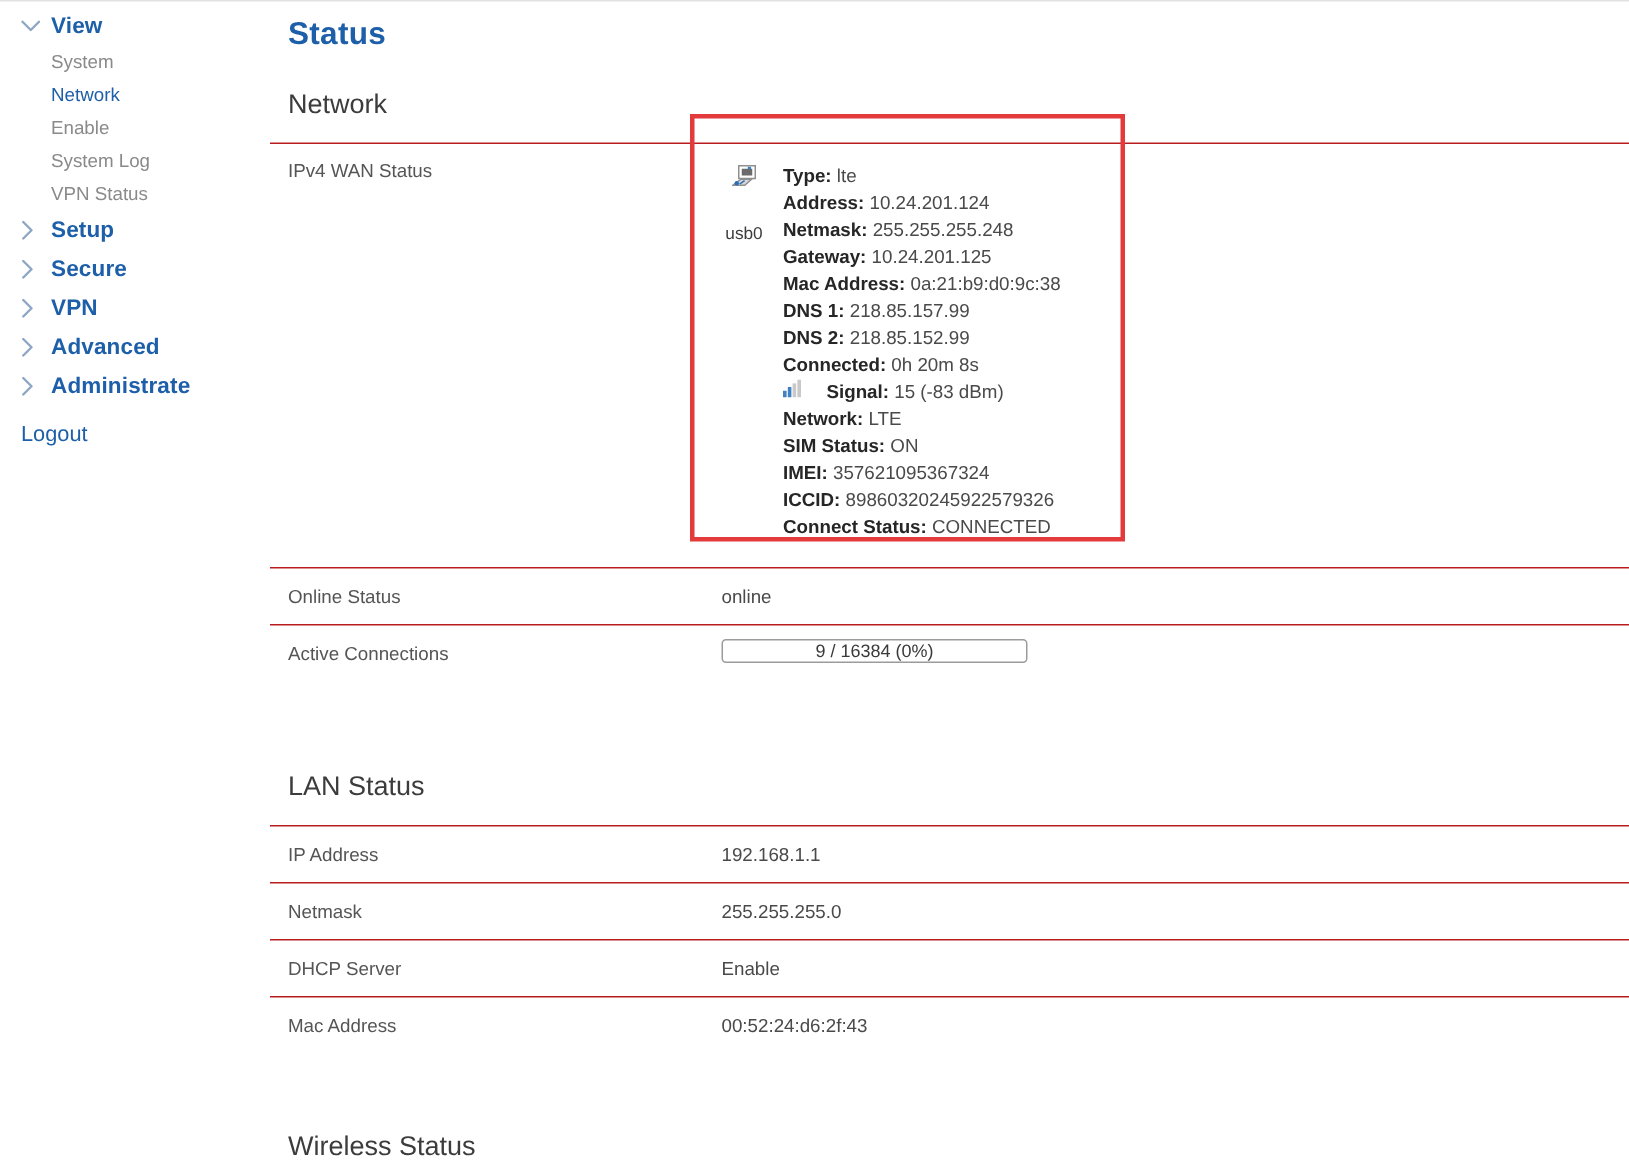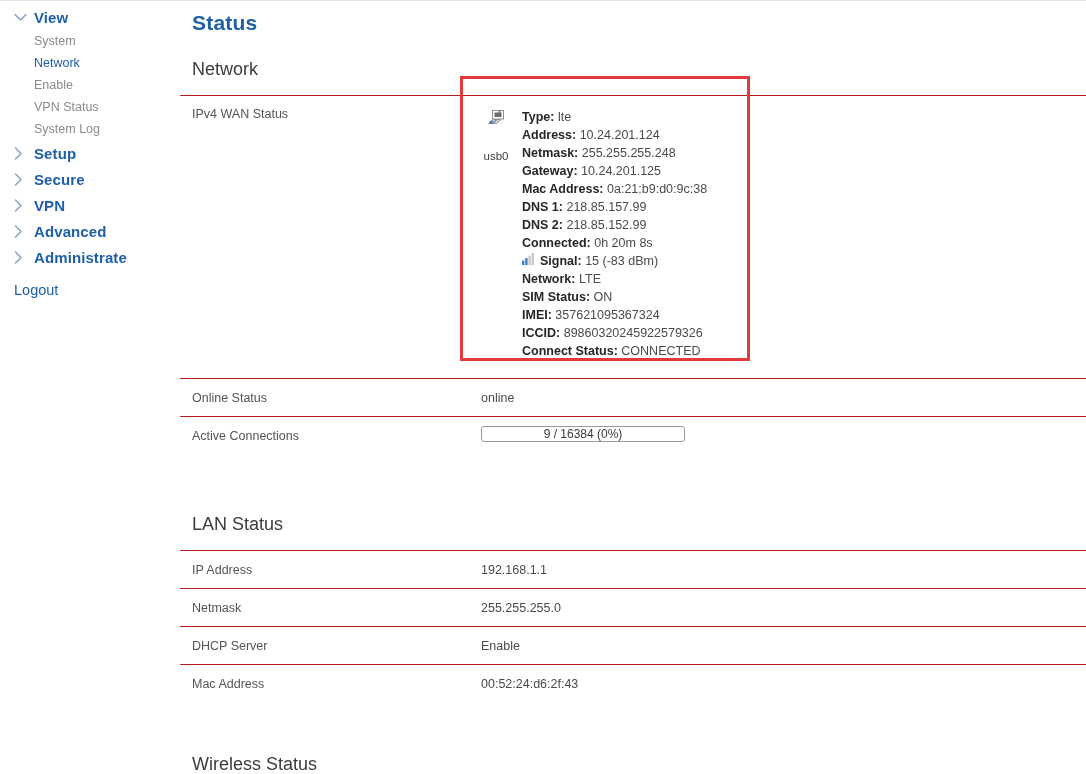--- a/index.html
+++ b/index.html
@@ -160,21 +160,21 @@
   .wan-line {
     font-size: 12.5px;
     color: #4a4a4a;
     line-height: 18px;
     white-space: nowrap;
   }
   .wan-line b { color: #262626; font-weight: bold; }
   .wan-line.with-icon {
     display: flex;
     align-items: center;
-    gap: 5px;
+    gap: 16px;
   }
 
   
   .progressbar {
     width: 204px;
     height: 16px;
     border: 1px solid #9b9b9b;
     border-radius: 3px;
     background: #ffffff;
     display: flex;
@@ -206,22 +206,22 @@
     <span class="chev">
       <svg width="13" height="9" viewBox="0 0 13 9">
           <path d="M1 1.5 L6.5 7 L12 1.5" fill="none" stroke="#8ea7c4" stroke-width="1.6" stroke-linecap="round" stroke-linejoin="round"></path>
         </svg>
     </span>
     <span class="glabel">View</span>
   </div>
   <a class="nav-sub">System</a>
   <a class="nav-sub active">Network</a>
   <a class="nav-sub">Enable</a>
+  <a class="nav-sub">System Log</a>
   <a class="nav-sub">VPN Status</a>
-  <a class="nav-sub">System Log</a>
 
   <div class="nav-group">
     <span class="chev">
       <svg width="9" height="13" viewBox="0 0 9 13">
           <path d="M1.5 1 L7 6.5 L1.5 12" fill="none" stroke="#8ea7c4" stroke-width="1.6" stroke-linecap="round" stroke-linejoin="round"></path>
         </svg>
     </span>
     <span class="glabel">Setup</span>
   </div>
 

